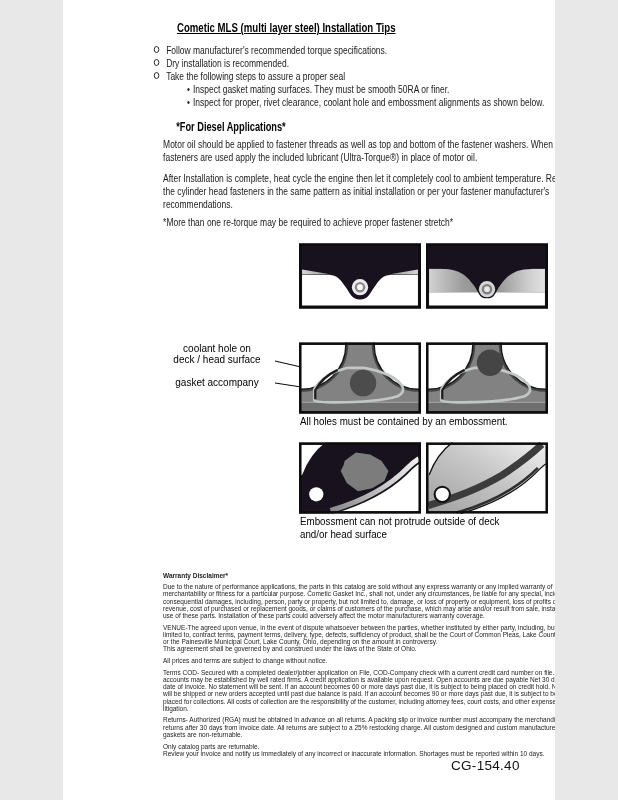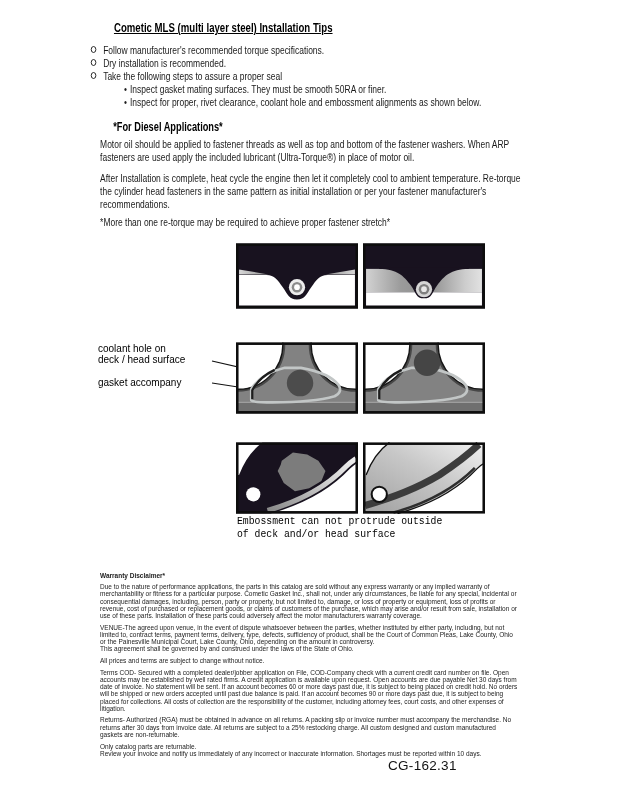--- a/index.html
+++ b/index.html
@@ -1,17 +1,17 @@
 <!DOCTYPE html>
 <html><head>
 <meta charset="utf-8">
 <style>
   html,body{margin:0;padding:0;background:#e8e8e8;}
   .page{
-    position:relative;width:618px;height:800px;background:#ffffff;
+    position:relative;width:492px;height:800px;background:#ffffff;
     font-family:"Liberation Sans", sans-serif;color:#1a1a1a;overflow:hidden;
     margin:0 auto;
   }
   .condense{transform:scaleX(0.77);transform-origin:0 0;}
   .copy{position:absolute;left:87px;top:18px;width:560px;}
   .doc-title{
     display:inline-block;margin-left:35px;font-size:12.5px;font-weight:bold;color:#000;
     line-height:16px;text-decoration:underline;white-space:nowrap;
   }
   .bullets{margin-top:8px;font-size:11px;line-height:13px;}
@@ -23,21 +23,21 @@
   .diesel-h{margin-top:11px;padding-left:34px;font-size:12px;font-weight:bold;color:#000;line-height:14px;}
   .para{margin-top:8px;padding-left:17px;width:548px;font-size:11px;line-height:13px;}
   .para.first{margin-top:4px;}
   .para.last{margin-top:5px;}
 
   
   .dg-label{position:absolute;width:122px;text-align:left;font-size:12.5px;line-height:13px;color:#000;letter-spacing:0.2px;margin-top:32px;}
   .panel{position:absolute;width:122px;}
   .panel svg{display:block;width:122px;}
   .caption{position:absolute;left:237px;font-size:11.5px;line-height:12.5px;color:#000;}
-  .ann{position:absolute;font-size:10px;line-height:11px;color:#000;text-align:left;white-space:pre-line;}
+  .ann{position:absolute;font-size:10px;line-height:11px;color:#000;text-align:center;white-space:pre-line;}
   .leader{position:absolute;left:211px;top:352px;}
 
   
   .legal{position:absolute;left:100px;top:572px;width:420px;font-size:6.5px;line-height:7.2px;color:#222;}
   .legal-h{font-weight:bold;margin-bottom:4px;}
   .legal p{margin:0 0 4.5px 0;white-space:pre-line;}
   .docnum{position:absolute;left:388px;top:758px;font-size:13.5px;color:#111;letter-spacing:0.3px;}
 </style>
 </head>
 <body>
@@ -164,20 +164,23 @@
       <path d="M 74,2 A 44 44 0 0 0 118,46" stroke="#474747" stroke-width="5" fill="none"></path>
       <path d="M 120,0 L 74,0 A 44 44 0 0 0 120,46 Z" fill="#ffffff"></path>
       <path d="M 74,0 A 44 44 0 0 0 120,46" stroke="#151515" stroke-width="1.3" fill="none"></path>
       <path d="M 15,57 L 15,46 Q 24,31 48,25 L 64,25 Q 92,30 101,42 Q 105,49 97,53 Q 76,59 36,59 Q 17,59 15,57 Z" fill="none" stroke="#c2c6c6" stroke-width="2.6" stroke-linejoin="round"></path>
       <path d="M 16,56 L 16,47 Q 23,34 38,27" fill="none" stroke="#1d1d1d" stroke-width="2.2"></path>
       <circle cx="63" cy="20" r="13" fill="#454545"></circle>
       <rect x="1.25" y="1.25" width="117.5" height="67.5" fill="none" stroke="#0d0d0d" stroke-width="2.5"></rect>
     </svg>
   </div>
 
+  <div class="caption" style="top:415px;width:300px;">
+    <div class="condense" style="transform:scaleX(0.85);width:300px;">All holes must be contained by an embossment.</div>
+  </div>
 
   <div class="dg-label" style="left:236px;top:428px;">RIGHT</div>
   <div class="dg-label" style="left:363px;top:428px;">WRONG</div>
 
   <div class="panel" style="left:236px;top:442px;">
     <svg viewBox="0 0 120 70" height="72">
       <defs>
         <linearGradient id="g5" x1="0" y1="1" x2="1" y2="0">
           <stop offset="0" stop-color="#888888"></stop>
             <stop offset="0.6" stop-color="#cfcfcf"></stop>
@@ -207,31 +210,31 @@
       <path d="M 0,32 L 0,70 L 34,70 Q 84,56 112,26 Q 116,22 120,20 L 120,0 L 26,0 Q 11,11 3,32 Z" fill="url(#g6)"></path>
       <path d="M 26,0 Q 11,11 3,32" stroke="#111111" stroke-width="1.3" fill="none"></path>
       <path d="M 34,70 Q 84,56 112,26 Q 116,22 120,20" stroke="#111111" stroke-width="1.3" fill="none"></path>
       <path d="M 2,62 Q 45,50 75,32 Q 98,17 114,2" stroke="#3c3c3c" stroke-width="7" fill="none"></path>
       <path d="M 30,69 Q 80,55 110,25" stroke="#2e2e2e" stroke-width="2.5" fill="none"></path>
       <circle cx="16" cy="51" r="7.5" fill="#ffffff" stroke="#111111" stroke-width="2"></circle>
       <rect x="1.25" y="1.25" width="117.5" height="67.5" fill="none" stroke="#0d0d0d" stroke-width="2.5"></rect>
     </svg>
   </div>
 
-  <div class="caption" style="top:515px;width:262px;font-family:Liberation Mono, monospace;">
+  <div class="caption" style="top:515px;width:262px;">
     <div class="condense" style="transform:scaleX(0.85);width:262px;">Embossment can not protrude outside of deck and/or head surface</div>
   </div>
 
   <div class="legal">
     <div class="legal-h">Warranty Disclaimer*</div>
     <p>Due to the nature of performance applications, the parts in this catalog are sold without any express warranty or any implied warranty of merchantability or fitness for a particular purpose.  Cometic Gasket Inc., shall not, under any circumstances, be liable for any special, incidental or consequential damages, including, person, party or property, but not limited to, damage, or loss of property or equipment, loss of profits or revenue, cost of purchased or replacement goods, or claims of customers of the purchase, which may arise and/or result from sale, installation or use of these parts.  Installation of these parts could adversely affect the motor manufacturers warranty coverage.</p>
     <p>VENUE-The agreed upon venue, in the event of dispute whatsoever between the parties, whether instituted by either party, including, but not limited to, contract terms, payment terms, delivery, type, defects, sufficiency of product, shall be the Court of Common Pleas, Lake County, Ohio or the Painesville Municipal Court, Lake County, Ohio, depending on the amount in controversy.
 This agreement shall be governed by and construed under the laws of the State of Ohio.</p>
     <p>All prices and terms are subject to change without notice.</p>
     <p>Terms COD- Secured with a completed dealer/jobber application on File, COD-Company check with a current credit card number on file.  Open accounts may be established by well rated firms.  A credit application is available upon request.  Open accounts are due payable Net 30 days from date of invoice.  No statement will be sent.  If an account becomes 60 or more days past due, it is subject to being placed on credit hold.  No orders will be shipped or new orders accepted until past due balance is paid.  If an account becomes 90 or more days past due, it is subject to being placed for collections.  All costs of collection are the responsibility of the customer, including attorney fees, court costs, and other expenses of litigation.</p>
     <p>Returns- Authorized (RGA) must be obtained in advance on all returns.  A packing slip or invoice number must accompany the merchandise.  No returns after 30 days from invoice date.  All returns are subject to a 25% restocking charge.  All custom designed and custom manufactured gaskets are non-returnable.</p>
     <p>Only catalog parts are returnable.
 Review your invoice and notify us immediately of any incorrect or inaccurate information.  Shortages must be reported within 10 days.</p>
   </div>
 
-  <div class="docnum">CG-162.31</div>
+  <div class="docnum">CG-154.40</div>
 
 </div>
 
 </body></html>

